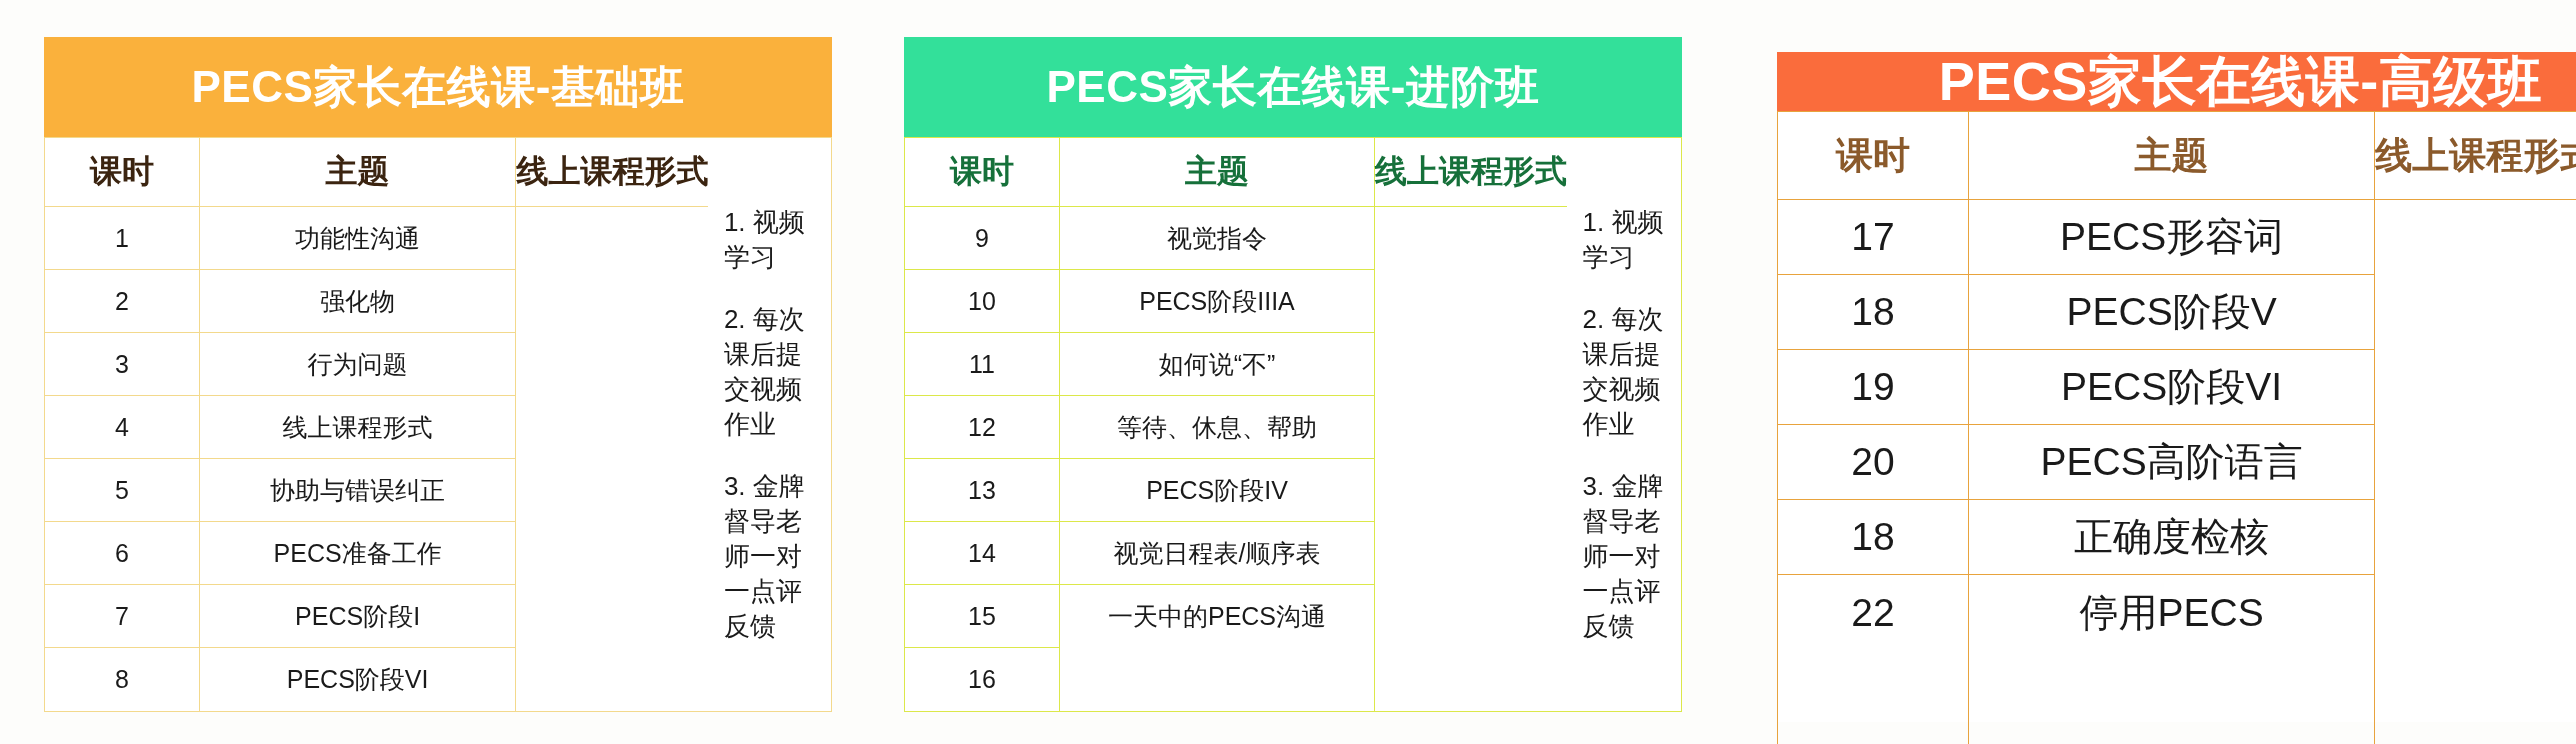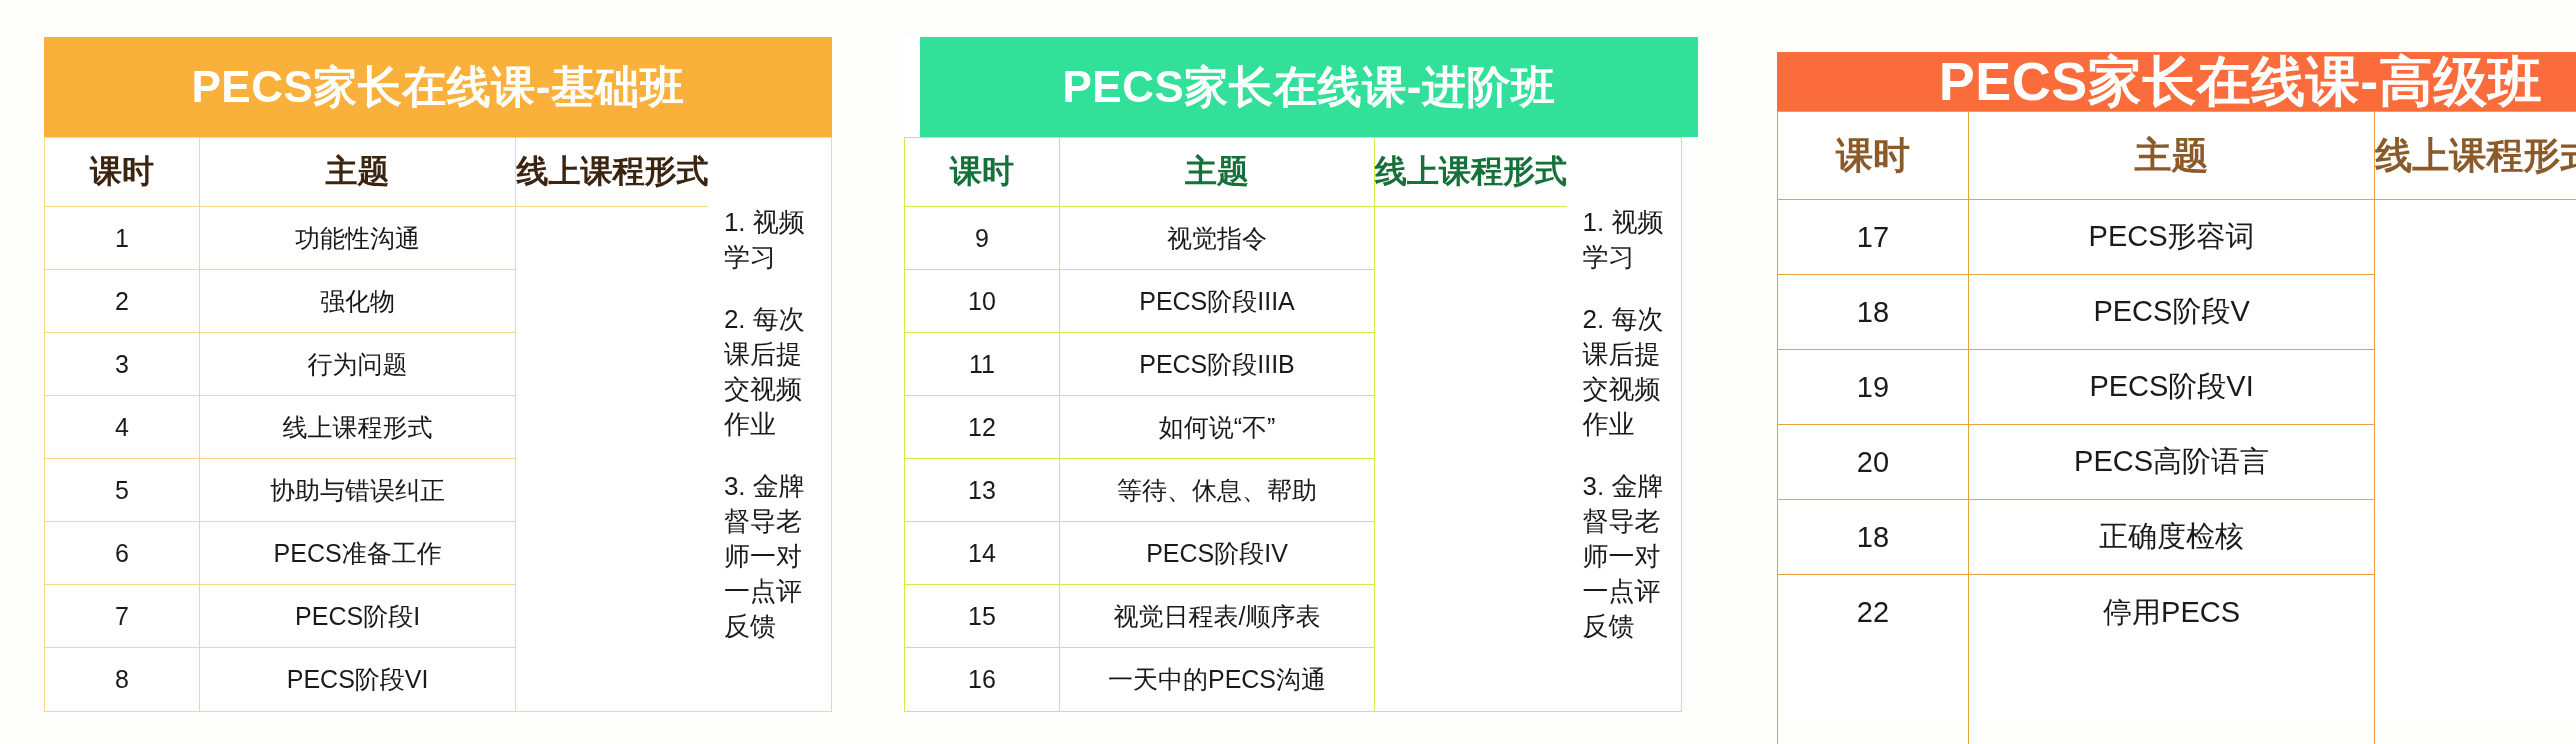--- a/index.html
+++ b/index.html
@@ -128,21 +128,20 @@
 
   
   #card-advanced {
     left: 904px; top: 37px;
     width: 778px; height: 675px;
   }
   #card-advanced .card-title {
     height: 103px;
     background: #33E09A;
     font-size: 44px;
-    margin-left: 16px;
   }
   #card-advanced .grid { border-color: #DCE84A; }
   #card-advanced .col-left  { width: 155px;  border-right-color: #DCE84A; }
   #card-advanced .col-mid   { width: 315px;  border-right-color: #DCE84A; }
   #card-advanced .col-right { width: 306px; }
   #card-advanced .hcell {
     height: 69px; color: #16703A; font-size: 32px;
     border-bottom-color: #DCE84A;
   }
   #card-advanced .cell {
@@ -164,21 +163,21 @@
   }
   #card-expert .grid { border-color: #E8A33D; }
   #card-expert .col-left  { width: 191px;  border-right-color: #E8A33D; }
   #card-expert .col-mid   { width: 407px;  border-right-color: #E8A33D; }
   #card-expert .col-right { width: 328px; }
   #card-expert .hcell {
     height: 88px; color: #8B5A2B; font-size: 37px;
     border-bottom-color: #E8A33D;
   }
   #card-expert .cell {
-    height: 75px; font-size: 29px;
+    height: 75px; font-size: 39px;
     border-bottom-color: #E8A33D;
   }
   #card-expert .format-body { padding: 0 17.5px; font-size: 29px; }
   #card-expert .format-body .fline { margin: 15.5px 0; }
 </style>
 </head>
 <body>
 
 <div class="board">
 
@@ -235,21 +234,20 @@
         <div class="cell">13</div>
         <div class="cell">14</div>
         <div class="cell">15</div>
         <div class="cell">16</div>
       </div>
 
       <div class="col-mid">
         <div class="hcell">主题</div>
         <div class="cell">视觉指令</div>
         <div class="cell">PECS阶段IIIA</div>
-        <div class="cell">PECS阶段IIIB</div>
         <div class="cell">如何说“不”</div>
         <div class="cell">等待、休息、帮助</div>
         <div class="cell">PECS阶段IV</div>
         <div class="cell">视觉日程表/顺序表</div>
         <div class="cell">一天中的PECS沟通</div>
       </div>
 
       <div class="col-right">
         <div class="hcell">线上课程形式</div>
         <div class="format-body">

